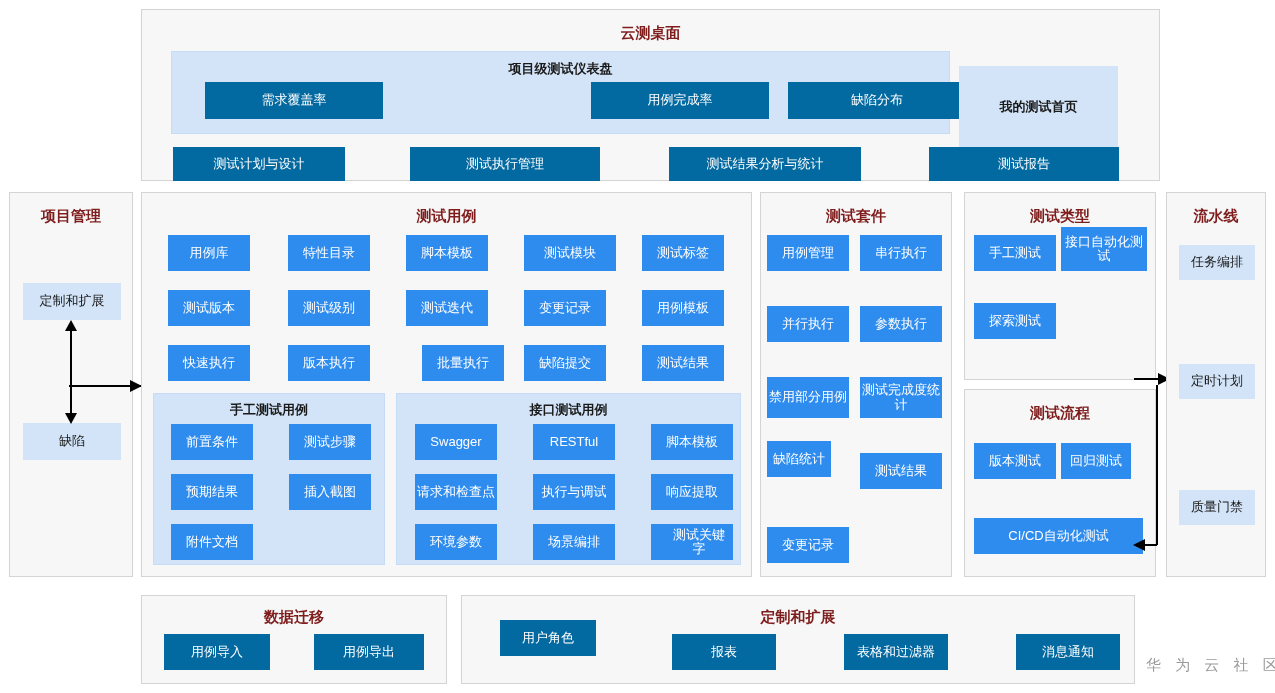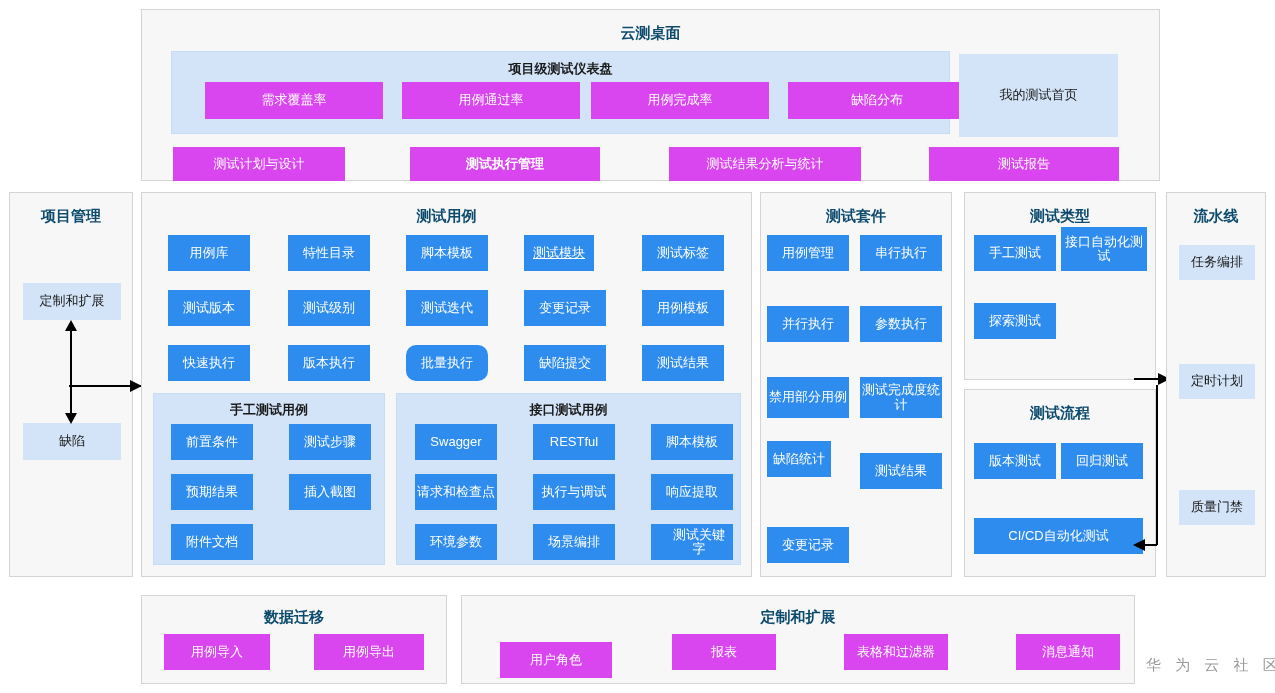--- a/index.html
+++ b/index.html
@@ -18,21 +18,21 @@
   .abs { position: absolute; box-sizing: border-box; }
 
   
   .panel {
     background: #f7f7f7;
     border: 1px solid #d4d4d4;
   }
   .panel-title {
     text-align: center;
     font-weight: bold;
-    color: #0c4a6e;
+    color: #7f1d1d;
     width: 100%;
   }
 
   
   .subpanel {
     background: #d3e4f8;
     border: 1px solid #c6dcf5;
   }
   .subpanel-title {
     text-align: center;
@@ -50,21 +50,21 @@
     line-height: 1.1;
     box-sizing: border-box;
     padding: 1px 2px;
   }
   .chip-blue {
     background: #2f8cef;
     color: #ffffff;
     font-size: 13px;
   }
   .chip-green {
-    background: #d946ef;
+    background: #0369a1;
     color: #ffffff;
     font-size: 13px;
   }
   .chip-lblue {
     background: #d3e4f8;
     color: #1a1a1a;
     font-size: 13px;
   }
 
   
@@ -78,29 +78,28 @@
 </style>
 </head>
 <body>
 
 <div class="abs panel" style="left:141px; top:9px; width:1019px; height:172px;">
   <div class="panel-title abs" style="left:0; top:14px; font-size:15px;">云测桌面</div>
 
   <div class="abs subpanel" style="left:29px; top:41px; width:779px; height:83px;">
     <div class="subpanel-title abs" style="left:0; top:8px; font-size:13px;">项目级测试仪表盘</div>
     <div class="chip chip-green abs" style="left:33px; top:30px; width:178px; height:37px;">需求覆盖率</div>
-    <div class="chip chip-green abs" style="left:230px; top:30px; width:178px; height:37px;">用例通过率</div>
     <div class="chip chip-green abs" style="left:419px; top:30px; width:178px; height:37px;">用例完成率</div>
     <div class="chip chip-green abs" style="left:616px; top:30px; width:178px; height:37px;">缺陷分布</div>
   </div>
 
-  <div class="abs chip chip-lblue" style="left:817px; top:44px; width:159px; height:83px; font-weight:normal; font-size:13px;">我的测试首页</div>
+  <div class="abs chip chip-lblue" style="left:817px; top:56px; width:159px; height:83px; font-weight:bold; font-size:13px;">我的测试首页</div>
 
   <div class="chip chip-green abs" style="left:31px; top:137px; width:172px; height:34px;">测试计划与设计</div>
-  <div class="chip chip-green abs" style="left:268px; top:137px; width:190px; height:34px;font-weight:bold;">测试执行管理</div>
+  <div class="chip chip-green abs" style="left:268px; top:137px; width:190px; height:34px;">测试执行管理</div>
   <div class="chip chip-green abs" style="left:527px; top:137px; width:192px; height:34px;">测试结果分析与统计</div>
   <div class="chip chip-green abs" style="left:787px; top:137px; width:190px; height:34px;">测试报告</div>
 </div>
 
 <div class="abs panel" style="left:9px; top:192px; width:124px; height:385px;">
   <div class="panel-title abs" style="left:0; top:14px; font-size:15px;">项目管理</div>
   <div class="chip chip-lblue abs" style="left:13px; top:90px; width:98px; height:37px;">定制和扩展</div>
   <div class="chip chip-lblue abs" style="left:13px; top:230px; width:98px; height:37px;">缺陷</div>
 
   <div class="line abs" style="left:60px; top:131px; width:1.5px; height:96px;"></div>
@@ -116,32 +115,32 @@
 <svg class="abs" style="left:130px; top:379px;" width="12" height="14" viewBox="0 0 12 14">
     <polygon points="12,7 0,13 0,1" fill="#000"></polygon>
   </svg>
 
 <div class="abs panel" style="left:141px; top:192px; width:611px; height:385px;">
   <div class="panel-title abs" style="left:0; top:14px; font-size:15px;">测试用例</div>
 
   <div class="chip chip-blue abs" style="left:26px; top:42px; width:82px; height:36px;">用例库</div>
   <div class="chip chip-blue abs" style="left:146px; top:42px; width:82px; height:36px;">特性目录</div>
   <div class="chip chip-blue abs" style="left:264px; top:42px; width:82px; height:36px;">脚本模板</div>
-  <div class="chip chip-blue abs" style="left:382px; top:42px; width:70px; height:36px;text-decoration:underline;">测试模块</div>
+  <div class="chip chip-blue abs" style="left:382px; top:42px; width:92px; height:36px;">测试模块</div>
   <div class="chip chip-blue abs" style="left:500px; top:42px; width:82px; height:36px;">测试标签</div>
 
   <div class="chip chip-blue abs" style="left:26px; top:97px; width:82px; height:36px;">测试版本</div>
   <div class="chip chip-blue abs" style="left:146px; top:97px; width:82px; height:36px;">测试级别</div>
   <div class="chip chip-blue abs" style="left:264px; top:97px; width:82px; height:36px;">测试迭代</div>
   <div class="chip chip-blue abs" style="left:382px; top:97px; width:82px; height:36px;">变更记录</div>
   <div class="chip chip-blue abs" style="left:500px; top:97px; width:82px; height:36px;text-align:right;">用例模板</div>
 
   <div class="chip chip-blue abs" style="left:26px; top:152px; width:82px; height:36px;">快速执行</div>
   <div class="chip chip-blue abs" style="left:146px; top:152px; width:82px; height:36px;">版本执行</div>
-  <div class="chip chip-blue abs" style="left:264px; top:152px; width:82px; height:36px;border-radius:10px;">批量执行</div>
+  <div class="chip chip-blue abs" style="left:280px; top:152px; width:82px; height:36px;">批量执行</div>
   <div class="chip chip-blue abs" style="left:382px; top:152px; width:82px; height:36px;">缺陷提交</div>
   <div class="chip chip-blue abs" style="left:500px; top:152px; width:82px; height:36px;">测试结果</div>
 
   <div class="abs subpanel" style="left:11px; top:200px; width:232px; height:172px;">
     <div class="subpanel-title abs" style="left:0; top:7px; font-size:13px;">手工测试用例</div>
     <div class="chip chip-blue abs" style="left:17px; top:30px; width:82px; height:36px;">前置条件</div>
     <div class="chip chip-blue abs" style="left:135px; top:30px; width:82px; height:36px;">测试步骤</div>
     <div class="chip chip-blue abs" style="left:17px; top:80px; width:82px; height:36px;">预期结果</div>
     <div class="chip chip-blue abs" style="left:135px; top:80px; width:82px; height:36px;">插入截图</div>
     <div class="chip chip-blue abs" style="left:17px; top:130px; width:82px; height:36px;">附件文档</div>
@@ -177,21 +176,21 @@
 <div class="abs panel" style="left:964px; top:192px; width:192px; height:188px;">
   <div class="panel-title abs" style="left:0; top:14px; font-size:15px;">测试类型</div>
   <div class="chip chip-blue abs" style="left:9px; top:42px; width:82px; height:36px;">手工测试</div>
   <div class="chip chip-blue abs" style="left:96px; top:34px; width:86px; height:44px;">接口自动化测试</div>
   <div class="chip chip-blue abs" style="left:9px; top:110px; width:82px; height:36px;">探索测试</div>
 </div>
 
 <div class="abs panel" style="left:964px; top:389px; width:192px; height:188px;">
   <div class="panel-title abs" style="left:0; top:14px; font-size:15px;">测试流程</div>
   <div class="chip chip-blue abs" style="left:9px; top:53px; width:82px; height:36px;">版本测试</div>
-  <div class="chip chip-blue abs" style="left:96px; top:53px; width:82px; height:36px;">回归测试</div>
+  <div class="chip chip-blue abs" style="left:96px; top:53px; width:70px; height:36px;">回归测试</div>
   <div class="chip chip-blue abs" style="left:9px; top:128px; width:169px; height:36px;">CI/CD自动化测试</div>
 </div>
 
 <div class="line abs" style="left:1156px; top:385px; width:1.5px; height:160px;"></div>
 <div class="line abs" style="left:1145px; top:544px; width:12px; height:1.5px;"></div>
 <svg class="abs" style="left:1133px; top:538px;" width="12" height="14" viewBox="0 0 12 14">
     <polygon points="0,7 12,13 12,1" fill="#000"></polygon>
   </svg>
 <div class="line abs" style="left:1134px; top:378px; width:28px; height:1.5px;"></div>
 <svg class="abs" style="left:1158px; top:372px;" width="12" height="14" viewBox="0 0 12 14">
@@ -206,19 +205,19 @@
 </div>
 
 <div class="abs panel" style="left:141px; top:595px; width:306px; height:89px;">
   <div class="panel-title abs" style="left:0; top:12px; font-size:15px;">数据迁移</div>
   <div class="chip chip-green abs" style="left:22px; top:38px; width:106px; height:36px;">用例导入</div>
   <div class="chip chip-green abs" style="left:172px; top:38px; width:110px; height:36px;">用例导出</div>
 </div>
 
 <div class="abs panel" style="left:461px; top:595px; width:674px; height:89px;">
   <div class="panel-title abs" style="left:0; top:12px; font-size:15px;">定制和扩展</div>
-  <div class="chip chip-green abs" style="left:38px; top:46px; width:112px; height:36px;">用户角色</div>
+  <div class="chip chip-green abs" style="left:38px; top:24px; width:96px; height:36px;">用户角色</div>
   <div class="chip chip-green abs" style="left:210px; top:38px; width:104px; height:36px;">报表</div>
   <div class="chip chip-green abs" style="left:382px; top:38px; width:104px; height:36px;">表格和过滤器</div>
   <div class="chip chip-green abs" style="left:554px; top:38px; width:104px; height:36px;">消息通知</div>
 </div>
 
 <div class="abs watermark" style="left:1146px; top:656px;">华 为 云 社 区</div>
 
 </body></html>

